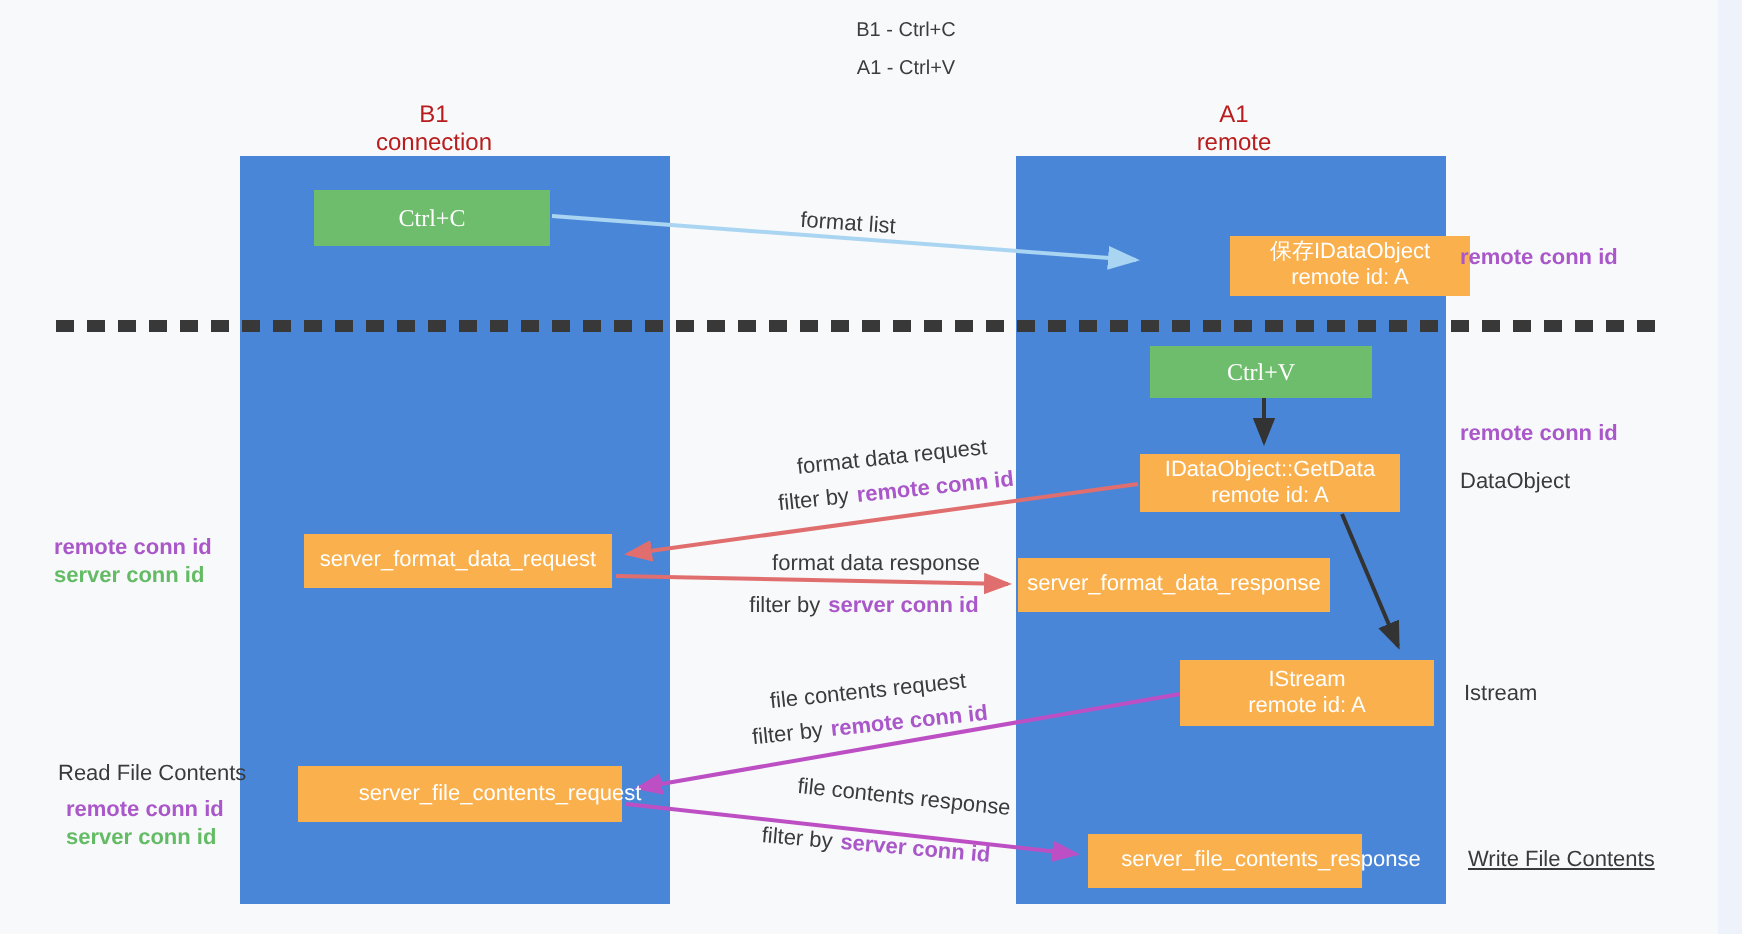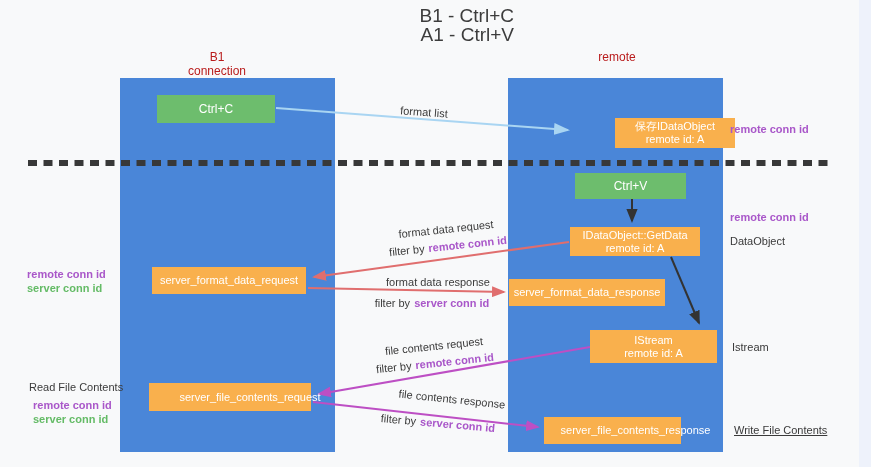--- a/index.html
+++ b/index.html
@@ -7,23 +7,23 @@
   body { font-family: "Liberation Sans", sans-serif; }
   .canvas {
     position: relative;
     width: 871px;
     height: 467px;
     background: #f8f9fa;
     overflow: hidden;
   }
   .title {
     position: absolute;
-    left: 314px; top: 6px; width: 200px;
-    text-align: right;
-    font-size: 19px;
+    left: 353px; top: 6px; width: 200px;
+    text-align: center;
+    font-size: 10px;
     line-height: 19px;
     color: #3c3c3c;
   }
   .col-header {
     position: absolute;
     top: 50px; width: 120px;
     text-align: center;
     font-size: 12px;
     line-height: 14px;
     color: #b91c1c;
@@ -48,21 +48,21 @@
     z-index: 4;
     display: flex;
     flex-direction: column;
     align-items: center;
     justify-content: center;
     text-align: center;
     color: #ffffff;
     font-size: 11px;
     line-height: 13px;
   }
-  .node.green  { background: #6dbd6d; font-size: 12px; }
+  .node.green  { background: #6dbd6d; font-size: 12px; font-family: Liberation Serif, serif; }
   .node.orange { background: #f9b04d; }
   .elabel {
     position: absolute;
     z-index: 5;
     white-space: nowrap;
     font-size: 11px;
     color: #3b3b3b;
     transform: translate(-50%, -50%);
   }
   .elabel .fb { margin-right: 4px; }
@@ -94,20 +94,21 @@
   <div class="title">
     <div>B1 - Ctrl+C</div>
     <div>A1 - Ctrl+V</div>
   </div>
 
   <div class="col-header" style="left:157px;">
     <div>B1</div>
     <div>connection</div>
   </div>
   <div class="col-header" style="left:557px;">
+    <div>A1</div>
     <div>remote</div>
   </div>
 
   <div class="lane lane-left"></div>
   <div class="lane lane-right"></div>
 
   <svg class="arrows">
     <defs>
       <marker id="ah-blue" markerWidth="8" markerHeight="6" refX="7" refY="3" orient="auto">
         <path d="M0,0 L8,3 L0,6 z" fill="#a9d5f2"></path>

